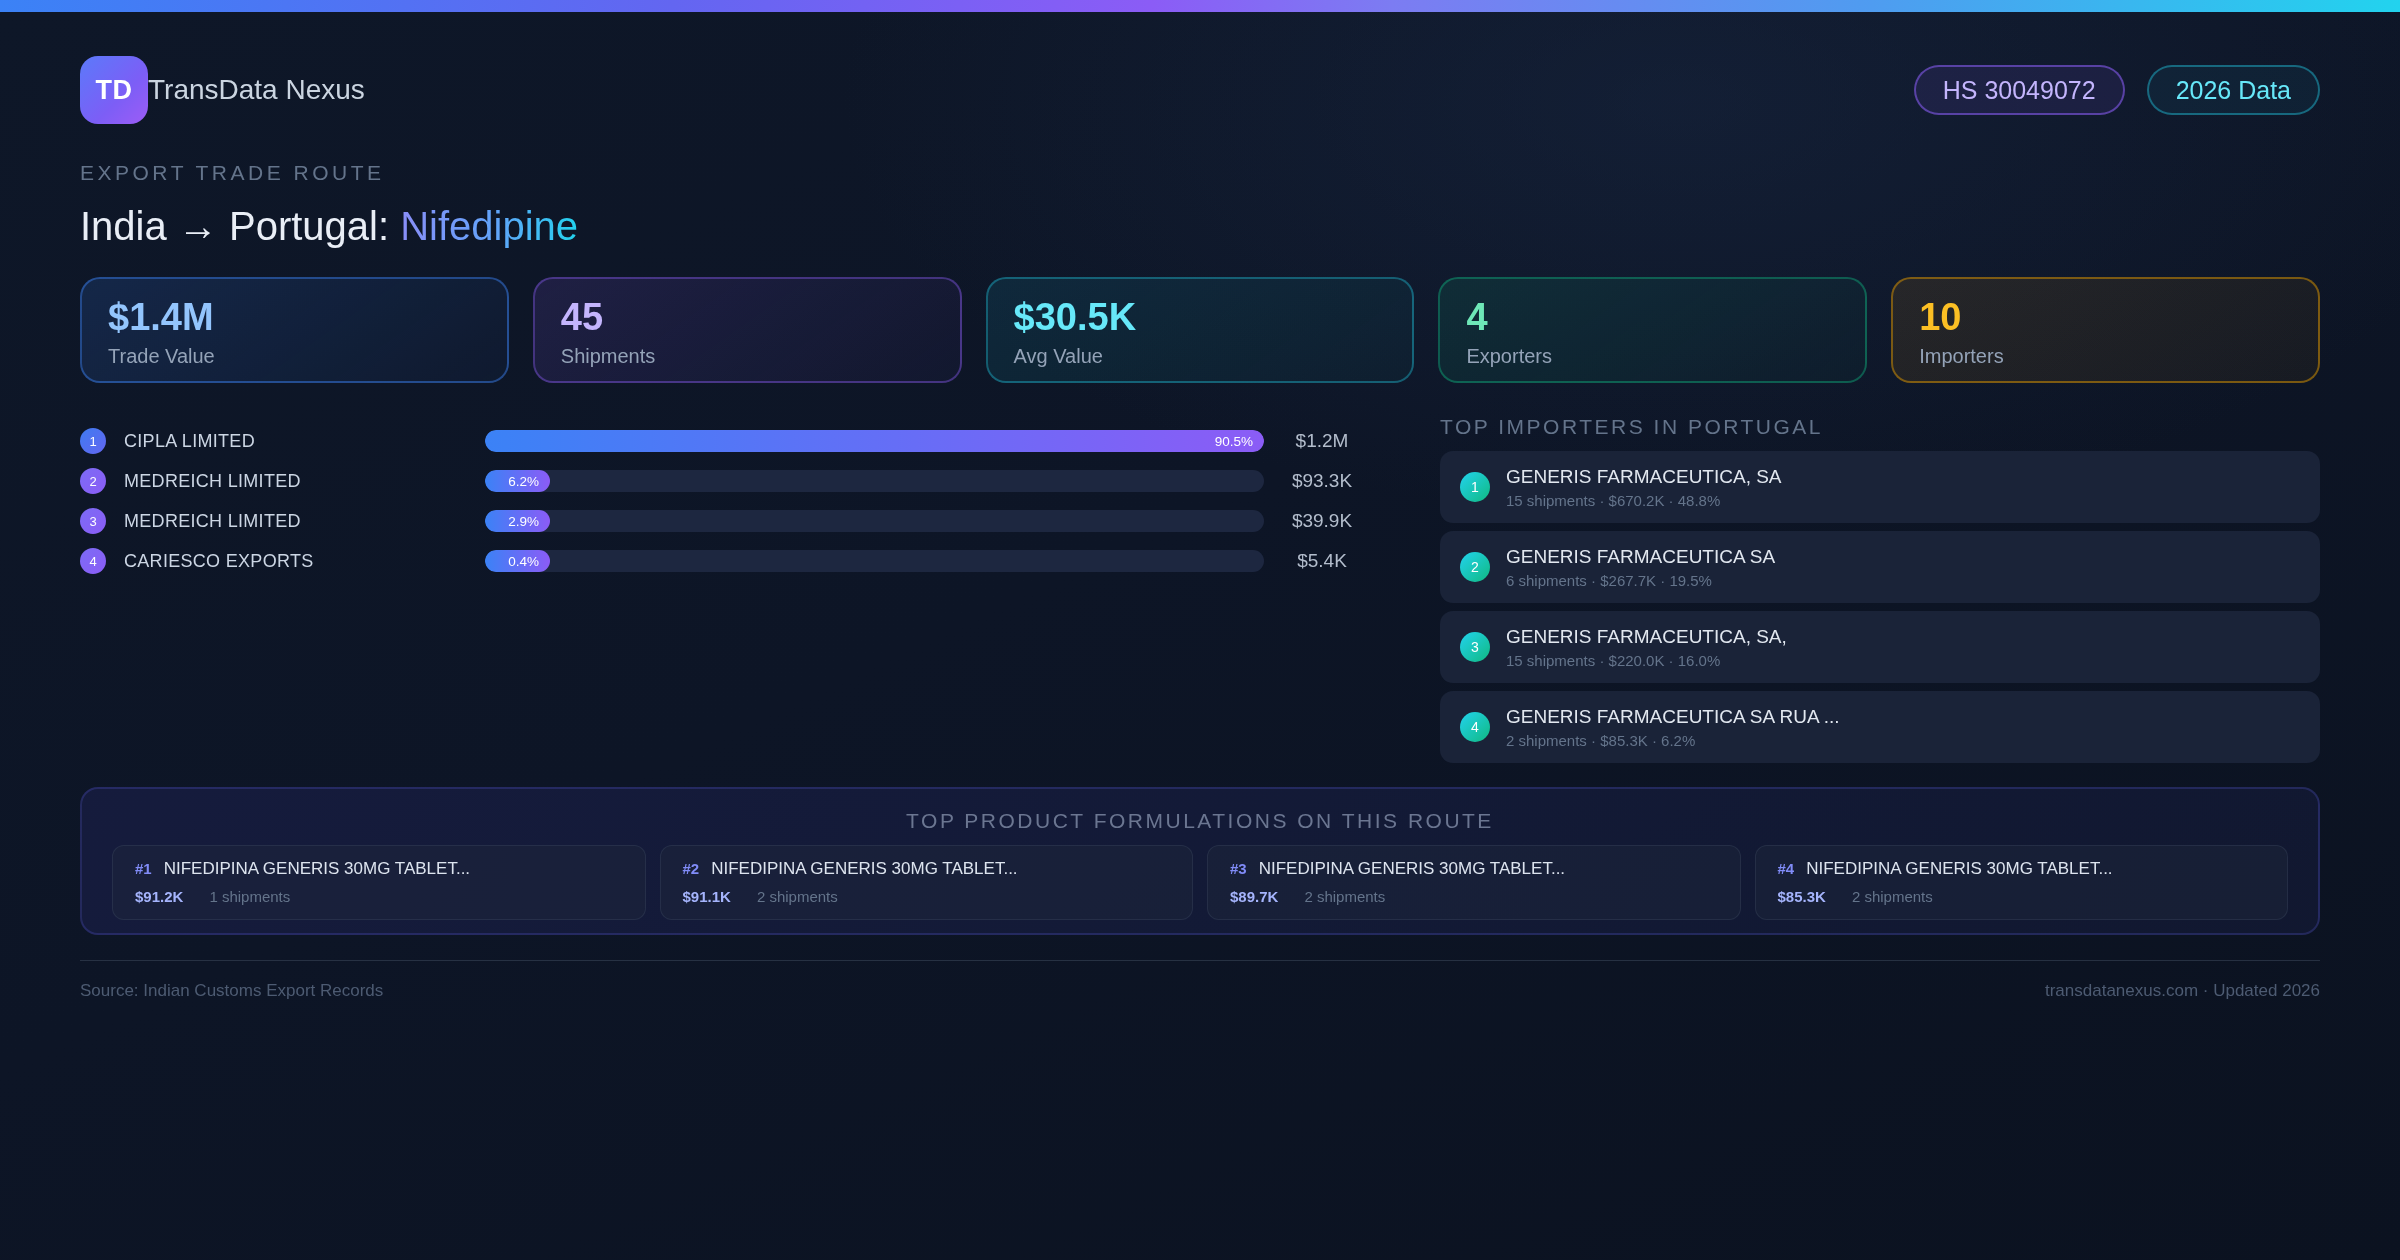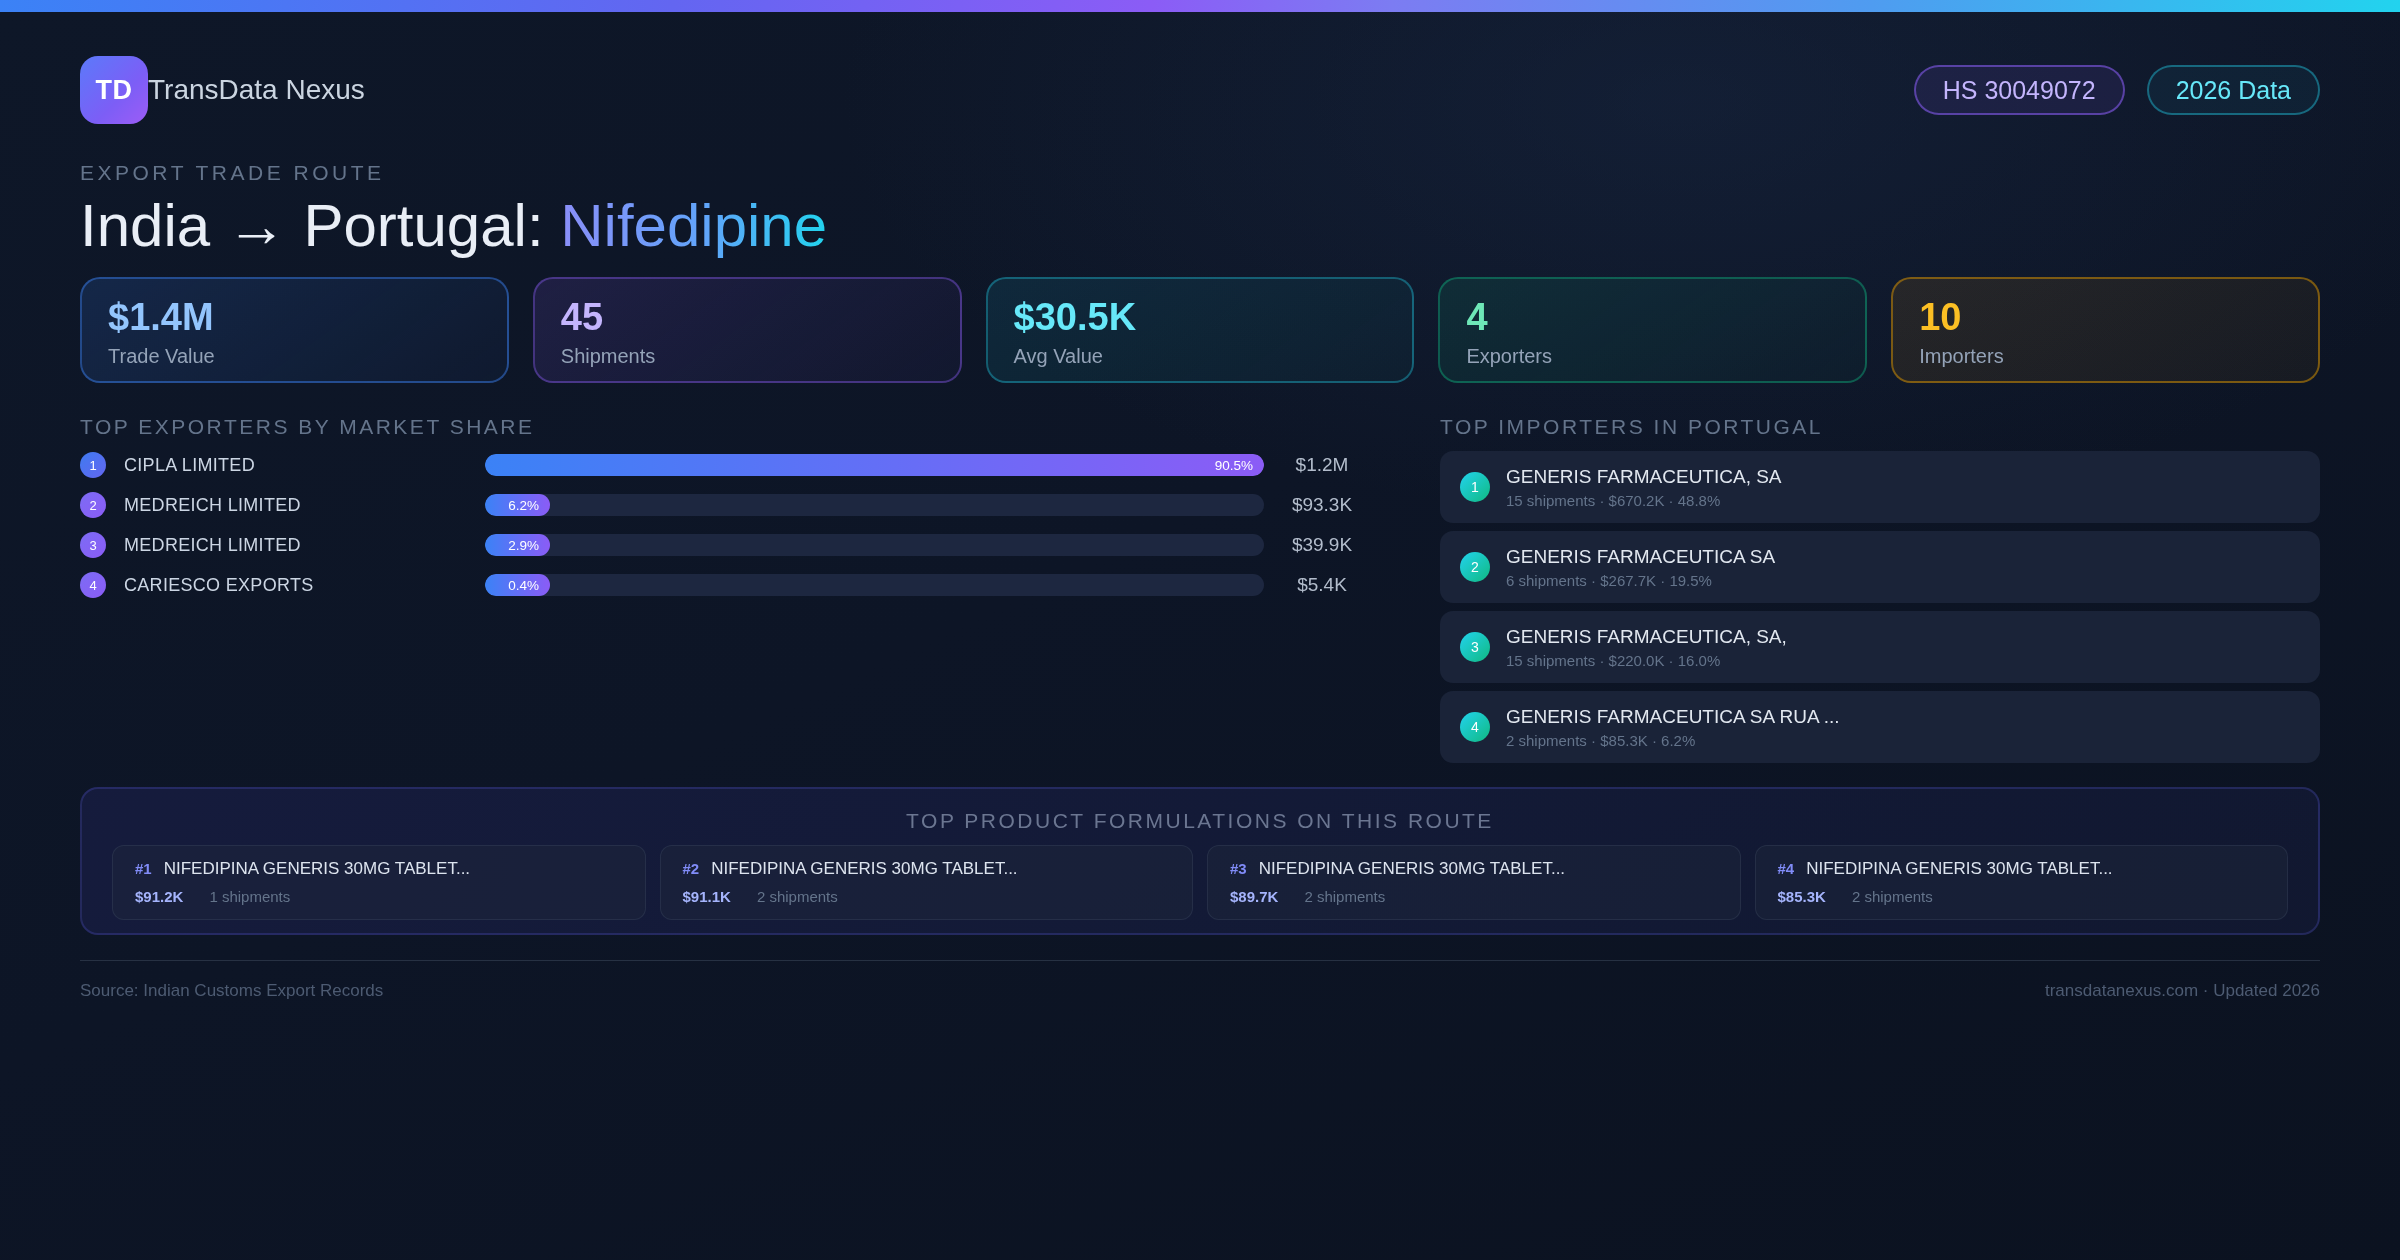--- a/index.html
+++ b/index.html
@@ -25,21 +25,21 @@
     display:flex; align-items:center; justify-content:center;
     color:#fff; font-size:27px; font-weight:600; letter-spacing:0.5px; }
   .brand-name { font-size:28px; color:#cbd5e1; }
   .badges { display:flex; gap:22px; }
   .pill { font-size:25px; padding:8px 27px; border-radius:28px; line-height:1.2; }
   .pill-hs { color:#c4b5fd; border:2px solid rgba(139,92,246,0.55); background:rgba(139,92,246,0.10); }
   .pill-year { color:#67e8f9; border:2px solid rgba(34,211,238,0.40); background:rgba(34,211,238,0.06); }
 
   
   .eyebrow { margin-top:36px; font-size:21px; letter-spacing:3.5px; color:#64748b; line-height:25px; }
-  .title { margin-top:14px; font-size:60px; font-weight:500; color:#e9eef6; line-height:54px; }
+  .title { margin-top:14px; font-size:40px; font-weight:500; color:#e9eef6; line-height:54px; }
   .title-highlight {
     background:linear-gradient(90deg,#8a8ef8 0%,#60a5fa 55%,#22d3ee 100%);
     -webkit-background-clip:text; background-clip:text; color:transparent; }
 
   
   .stats { display:flex; gap:24px; margin-top:24px; }
   .stat-card { flex:1; height:106px; border-radius:20px; border:2px solid transparent; padding:16px 26px; }
   .stat-value { font-size:38px; font-weight:600; line-height:44px; }
   .stat-label { font-size:20px; color:#94a3b8; margin-top:6px; }
 
@@ -138,21 +138,20 @@
     </div>
     <div class="stat-card" style="border-color: rgba(202, 138, 4, 0.55); background: linear-gradient(145deg, rgba(245, 158, 11, 0.1), rgba(120, 90, 20, 0.1));">
       <div class="stat-value" style="color: rgb(251, 191, 36);">10</div>
       <div class="stat-label">Importers</div>
     </div>
   </div>
 
   <div class="columns">
 
     <div class="col-exporters">
-      <div class="section-heading">TOP EXPORTERS BY MARKET SHARE</div>
       <div class="exporter-rows">
 
         <div class="exp-row">
           <div class="rank-badge">1</div>
           <div class="exp-name">CIPLA LIMITED</div>
           <div class="bar-track">
             <div class="bar-fill" style="width: 100%;">90.5%</div>
           </div>
           <div class="exp-value">$1.2M</div>
         </div>

